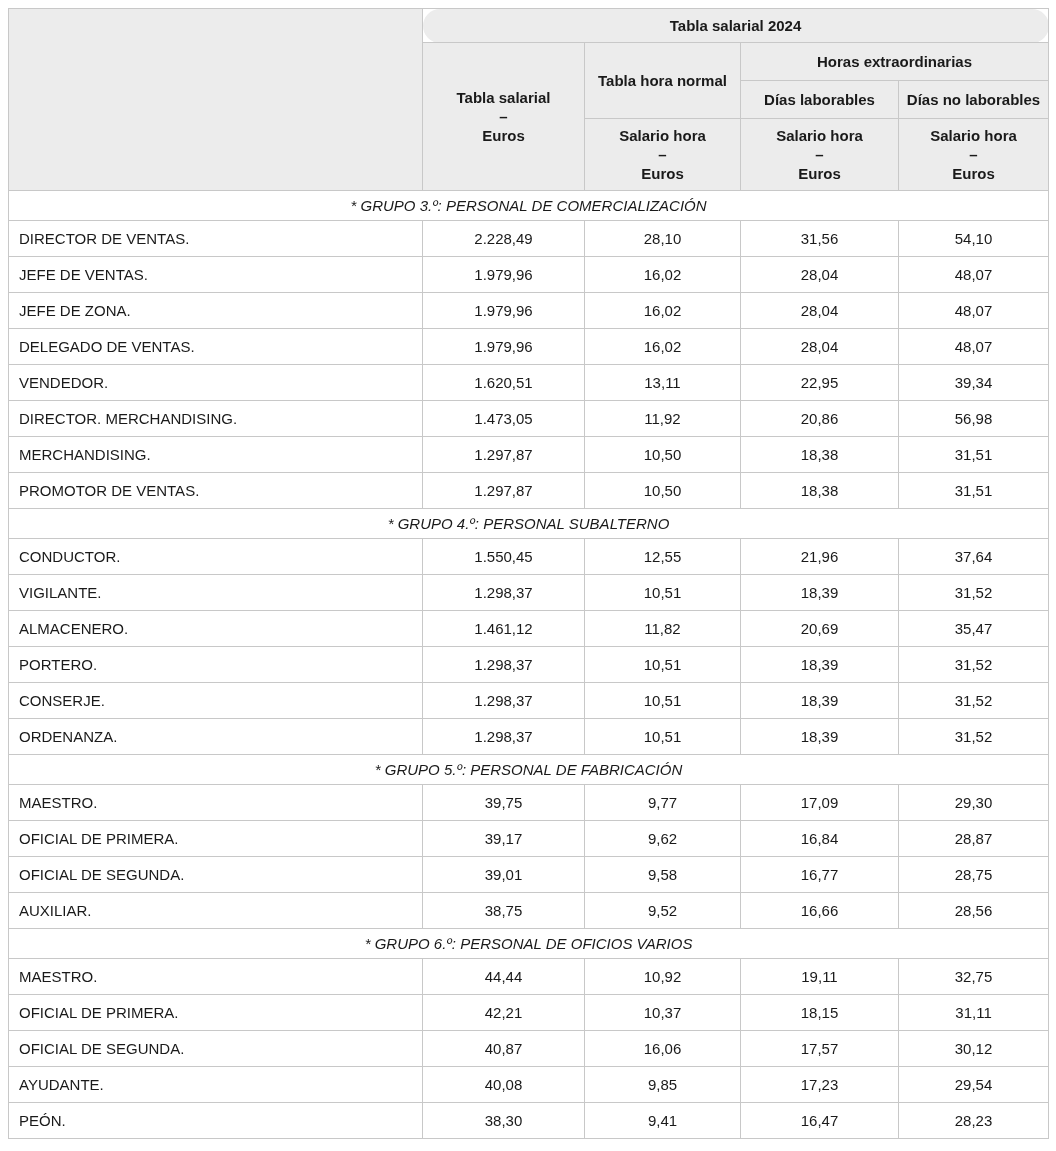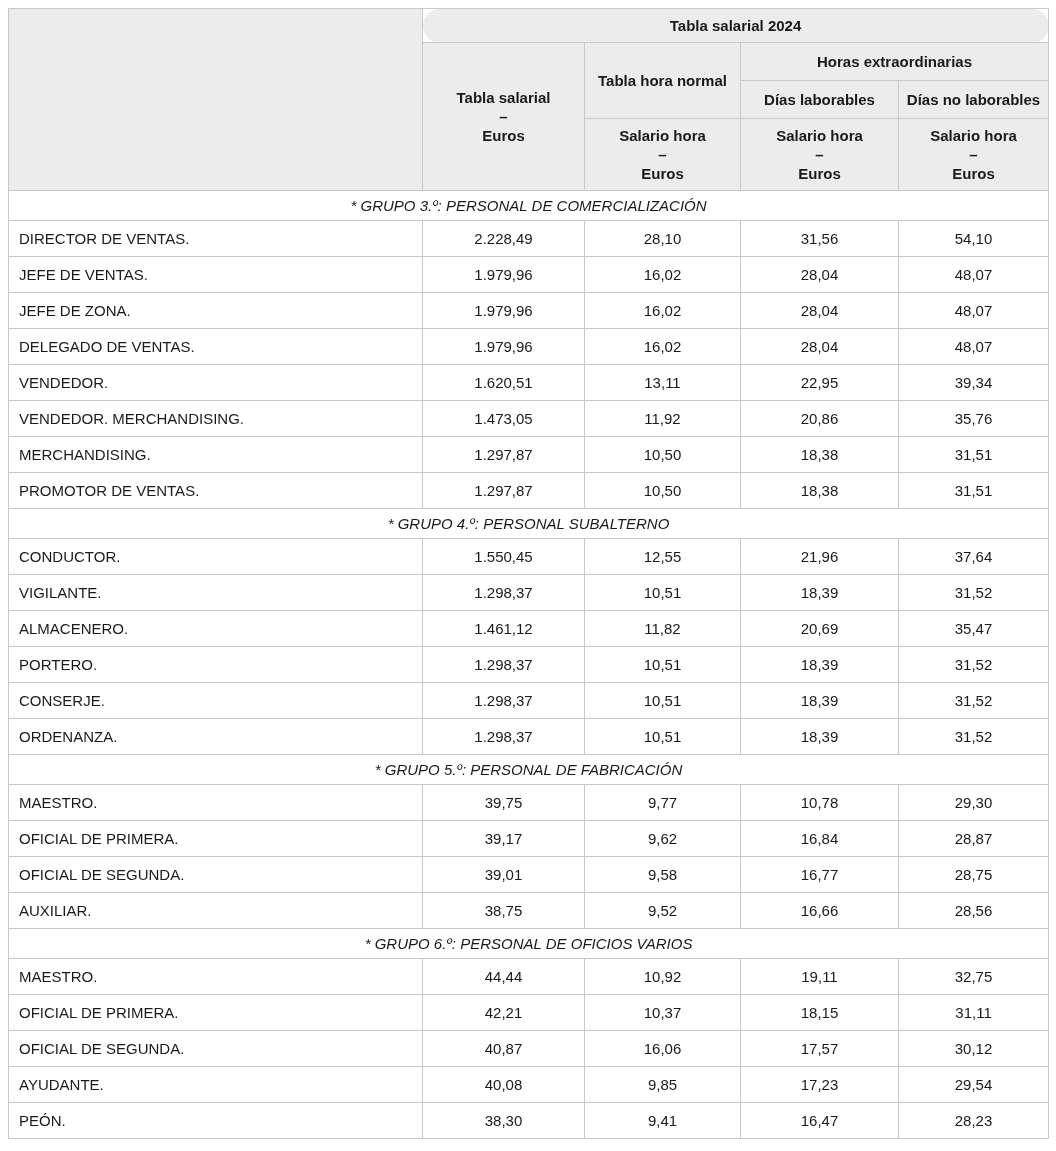--- a/index.html
+++ b/index.html
@@ -133,25 +133,25 @@
         <td class="num">48,07</td>
       </tr>
       <tr>
         <td class="label">VENDEDOR.</td>
         <td class="num">1.620,51</td>
         <td class="num">13,11</td>
         <td class="num">22,95</td>
         <td class="num">39,34</td>
       </tr>
       <tr>
-        <td class="label">VENDEDOR. MERCHANDISING.</td>
+        <td class="label">DIRECTOR. MERCHANDISING.</td>
         <td class="num">1.473,05</td>
         <td class="num">11,92</td>
         <td class="num">20,86</td>
-        <td class="num">35,76</td>
+        <td class="num">56,98</td>
       </tr>
       <tr>
         <td class="label">MERCHANDISING.</td>
         <td class="num">1.297,87</td>
         <td class="num">10,50</td>
         <td class="num">18,38</td>
         <td class="num">31,51</td>
       </tr>
       <tr>
         <td class="label">PROMOTOR DE VENTAS.</td>
@@ -205,21 +205,21 @@
         <td class="num">18,39</td>
         <td class="num">31,52</td>
       </tr>
       <tr>
         <td colspan="5" class="group-heading">* GRUPO 5.º: PERSONAL DE FABRICACIÓN</td>
       </tr>
       <tr>
         <td class="label">MAESTRO.</td>
         <td class="num">39,75</td>
         <td class="num">9,77</td>
-        <td class="num">10,78</td>
+        <td class="num">17,09</td>
         <td class="num">29,30</td>
       </tr>
       <tr>
         <td class="label">OFICIAL DE PRIMERA.</td>
         <td class="num">39,17</td>
         <td class="num">9,62</td>
         <td class="num">16,84</td>
         <td class="num">28,87</td>
       </tr>
       <tr>

